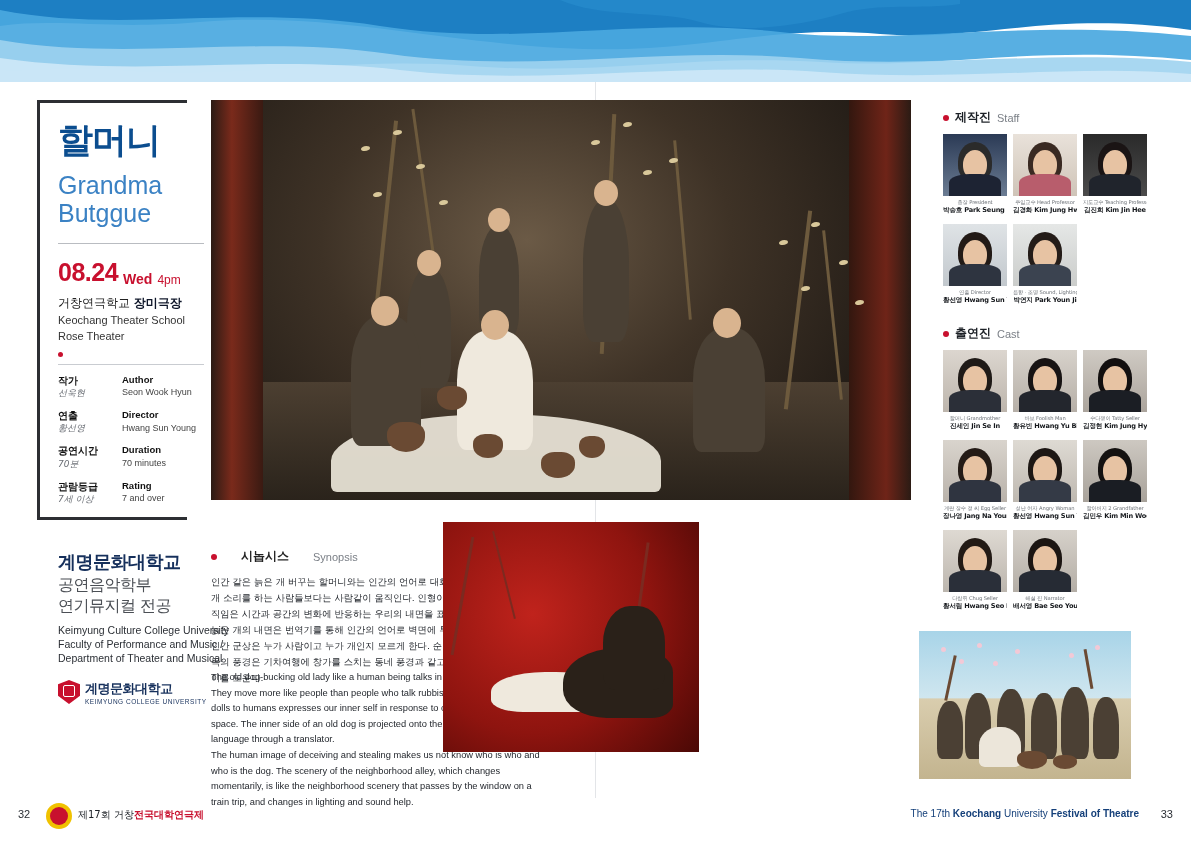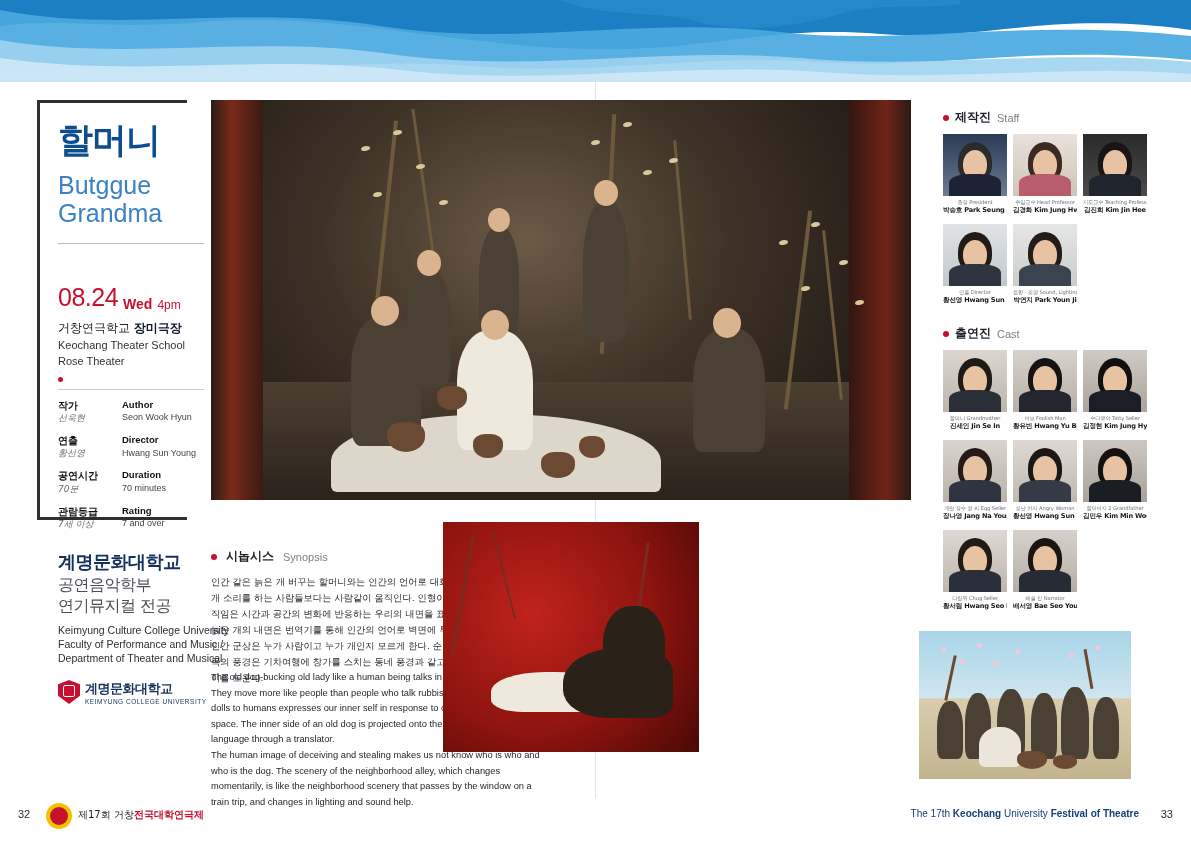--- a/index.html
+++ b/index.html
@@ -33,21 +33,21 @@
     font-size:35px; font-weight:bold; color:#0b4d8f; line-height:1.16;
     letter-spacing:-1px;
   }
   .en-title {
     margin-top:10px;
     font-size:25px; color:#3b82c4; line-height:1.12; font-weight:normal;
   }
   .rule { margin-top:16px; width:146px; height:1px; background:#b9bcc1; }
 
   .date-row { margin-top:14px; display:flex; align-items:flex-end; gap:5px; }
-  .date-big { font-size:25px; font-weight:normal; color:#c8102e; letter-spacing:-0.5px;margin-top:25px; }
+  .date-big { font-size:25px; font-weight:bold; color:#c8102e; letter-spacing:-0.5px; }
   .date-day { font-size:14px; font-weight:bold; color:#c8102e; }
   .date-time { font-size:12px; color:#c8102e; }
 
   .venue { margin-top:7px; font-size:12px; color:#222; line-height:1.5; }
   .venue .ko { font-family:"DejaVu Sans", sans-serif; }
   .venue .ko b { color:#0f172a; }
   .venue .en { font-size:11px; color:#333; }
   .dot-red { margin-top:7px; width:5px; height:5px; border-radius:50%; background:#c8102e; }
 
   .credit-rule { margin-top:7px; width:146px; height:1px; background:#c9ccd1; }
@@ -100,21 +100,21 @@
      background:#e6e0d4; border-radius:50% 50% 6px 6px / 60% 60% 6px 6px; opacity:.95; }
   .tree { position:absolute; background:#6d5a3d; }
   .branch-leaf {
     position:absolute; width:9px; height:5px; background:#d9c89a; border-radius:60% 40% 60% 40%;
   }
   .figure { position:absolute; background:#4a4034; border-radius:45% 45% 22% 22%; }
   .fig-head { position:absolute; background:#d9b48f; border-radius:50%; }
   .pot { position:absolute; background:#6a4a33; border-radius:40% 40% 50% 50%; }
 
   
-  .syn-head { position:absolute; left:211px; top:466px; display:flex; align-items:center; gap:9px;}
+  .syn-head { position:absolute; left:211px; top:466px; display:flex; align-items:center; gap:24px;}
   .bullet { width:6px; height:6px; border-radius:50%; background:#c8102e; }
   .syn-head .ko { font-family:"DejaVu Sans", sans-serif; font-size:12px; font-weight:bold; color:#222; }
   .syn-head .en { font-size:11px; color:#7a7f86; }
   .syn-ko {
     position:absolute; left:211px; top:492px; width:330px;
     font-family:"DejaVu Sans", sans-serif; font-size:9.3px; line-height:1.72; color:#24282e;
   }
   .syn-en {
     position:absolute; left:211px; top:588px; width:330px;
     font-size:9.3px; line-height:1.68; color:#24282e;
@@ -191,22 +191,22 @@
 
   <div class="left-page">
 
     <div class="title-frame"></div>
 
     <div class="title-block">
       <div class="ko-title">
         <div>할머니</div>
       </div>
       <div class="en-title">
+        <div>Grandma</div>
         <div>Butggue</div>
-        <div>Grandma</div>
       </div>
 
       <div class="rule"></div>
 
       <div class="date-row">
         <span class="date-big">08.24</span>
         <span class="date-day">Wed</span>
         <span class="date-time">4pm</span>
       </div>
 

